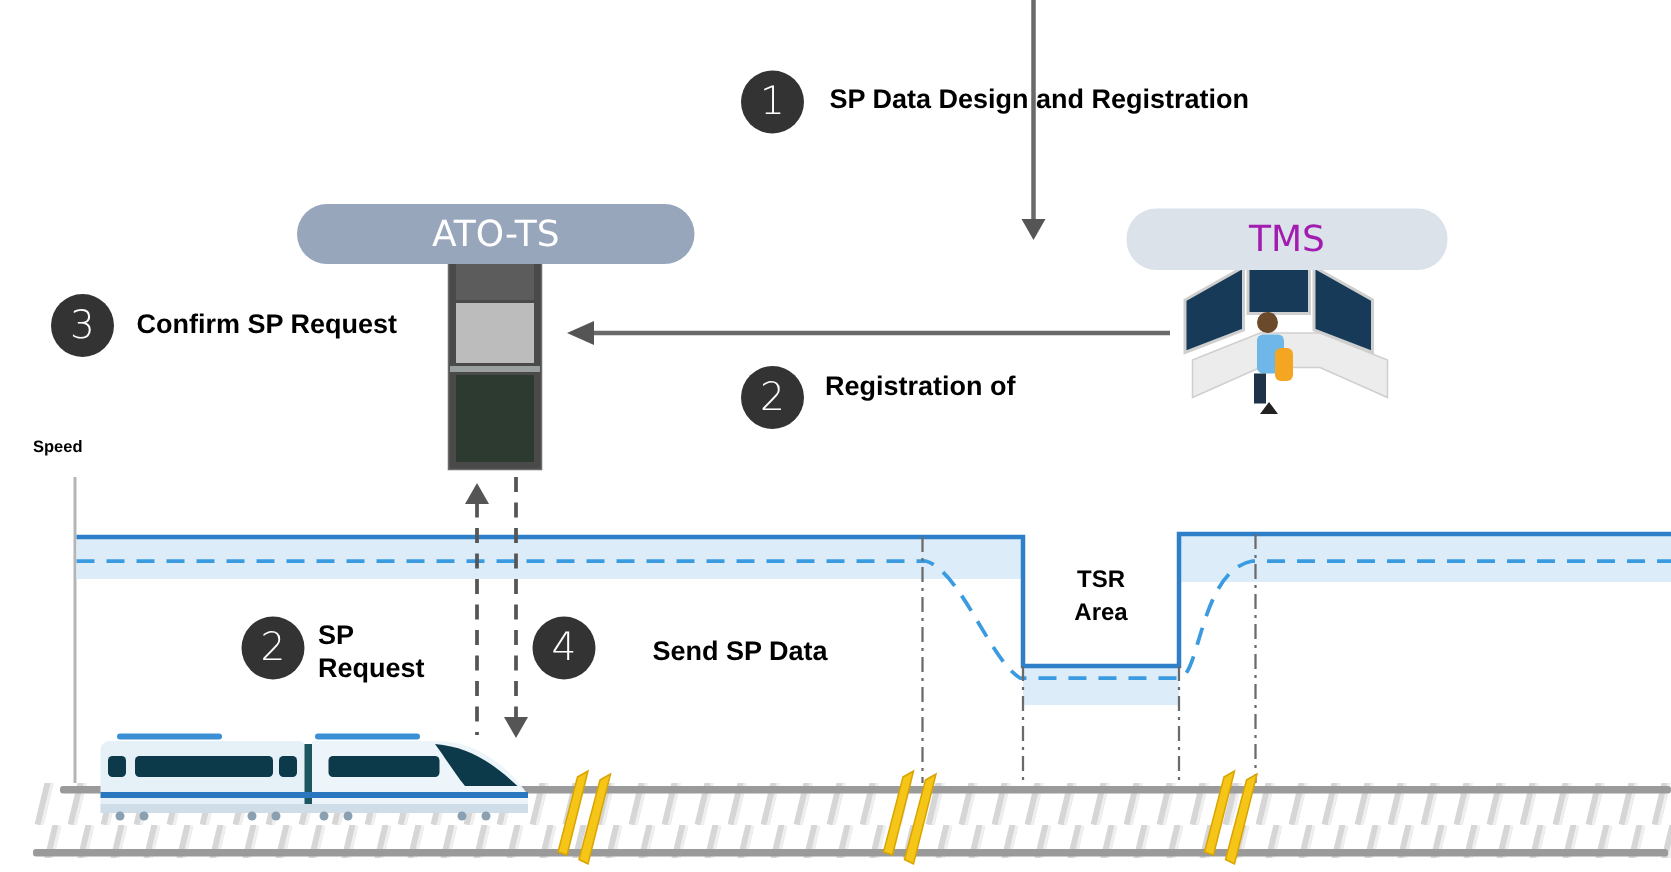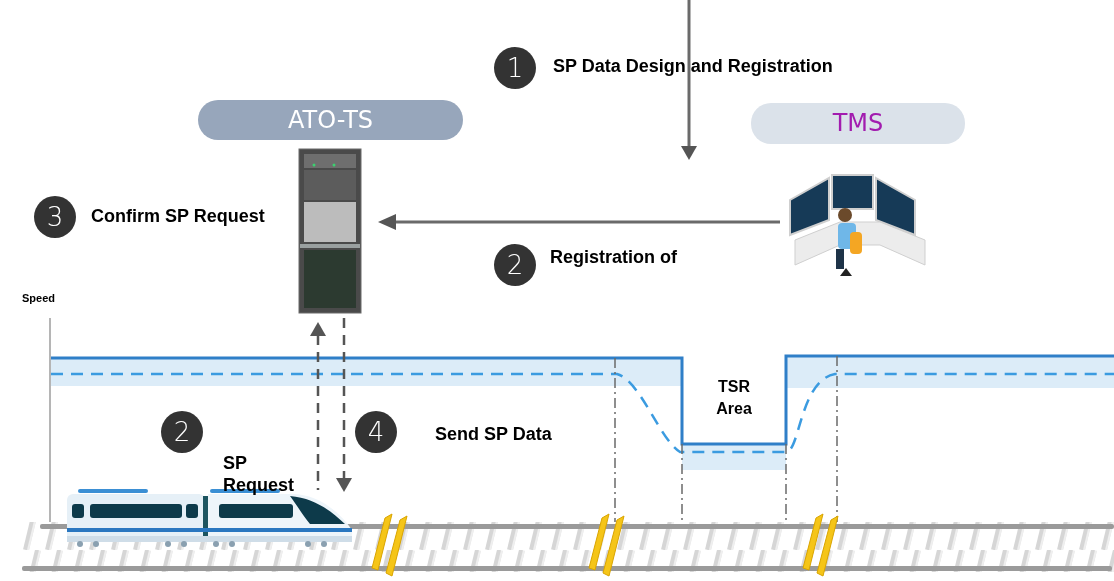--- a/index.html
+++ b/index.html
@@ -1,19 +1,19 @@
 <!DOCTYPE html>
 <html><head>
 <meta charset="utf-8">
 <style>
   html, body { margin: 0; padding: 0; background: #ffffff; }
   body { width: 1114px; height: 581px; position: relative; overflow: hidden;
          font-family: "Liberation Sans", sans-serif; color: #111; }
   .pill { position: absolute; border-radius: 20px; text-align: center;
-          font-family: "DejaVu Sans", sans-serif; font-size: 24px; line-height: 40px; }
+          font-family: "DejaVu Sans", sans-serif; font-size: 24px; line-height: 40px; margin-top: 36px; }
   .pill.ato { left: 198px; top: 100px; width: 265px; height: 40px; background: #97a6bb; color: #ffffff; }
   .pill.tms { left: 751px; top: 103px; width: 214px; height: 41px; background: #dbe2ea; color: #a21caf; }
   .badge { position: absolute; width: 42px; height: 42px; border-radius: 50%;
            background: #333333; color: #ffffff; text-align: center; line-height: 42px;
            font-family: "DejaVu Sans", sans-serif; font-size: 26px; font-weight: 300; }
   .label { position: absolute; font-weight: bold; font-size: 18px; line-height: 22px; color: #000000; }
   svg { position: absolute; left: 0; top: 0; }
 </style>
 </head>
 <body>
@@ -135,21 +135,21 @@
 
 <div class="badge" style="left:494px; top:244px;">2</div>
 <div class="label" style="left:550px; top:246px;">
   <div>Registration of</div>
 </div>
 
 <div class="badge" style="left:34px; top:196px;">3</div>
 <div class="label" style="left:91px; top:205px;">Confirm SP Request</div>
 
 <div class="badge" style="left:161px; top:411px;">2</div>
-<div class="label" style="left:223px; top:412px;margin-top:40px;">
+<div class="label" style="left:212px; top:412px;">
   <div>SP</div>
   <div>Request</div>
 </div>
 
 <div class="badge" style="left:355px; top:411px;">4</div>
 <div class="label" style="left:435px; top:423px;">Send SP Data</div>
 
 <div class="label" style="left:22px; top:287px; font-size:11px;">Speed</div>
 
 <div class="label" style="left:704px; top:376px; text-align:center; width:60px; font-size:16px;">

